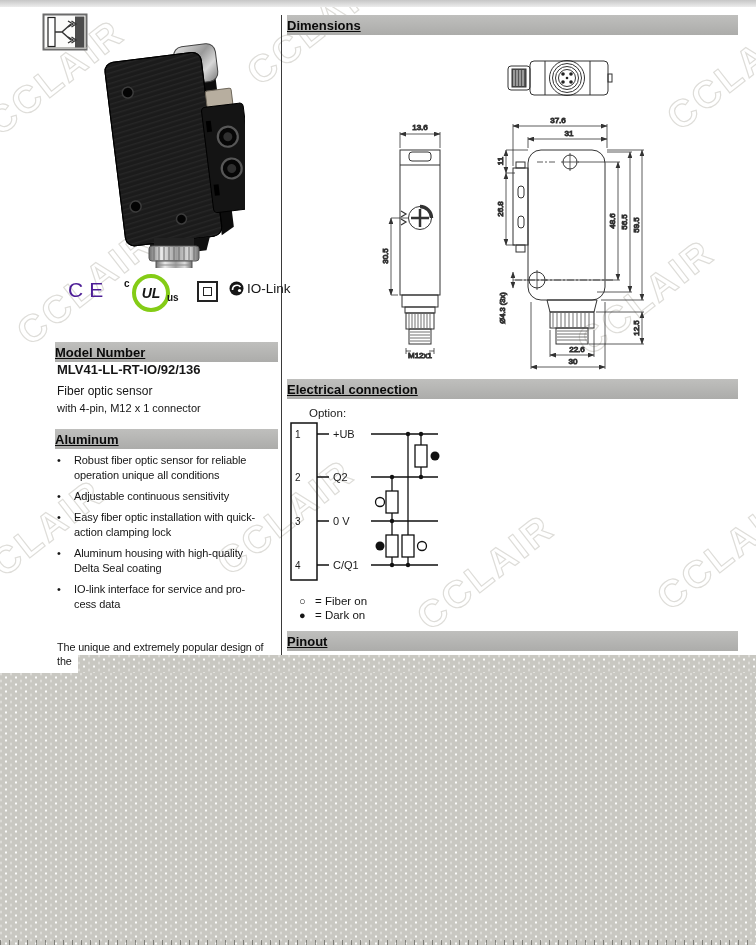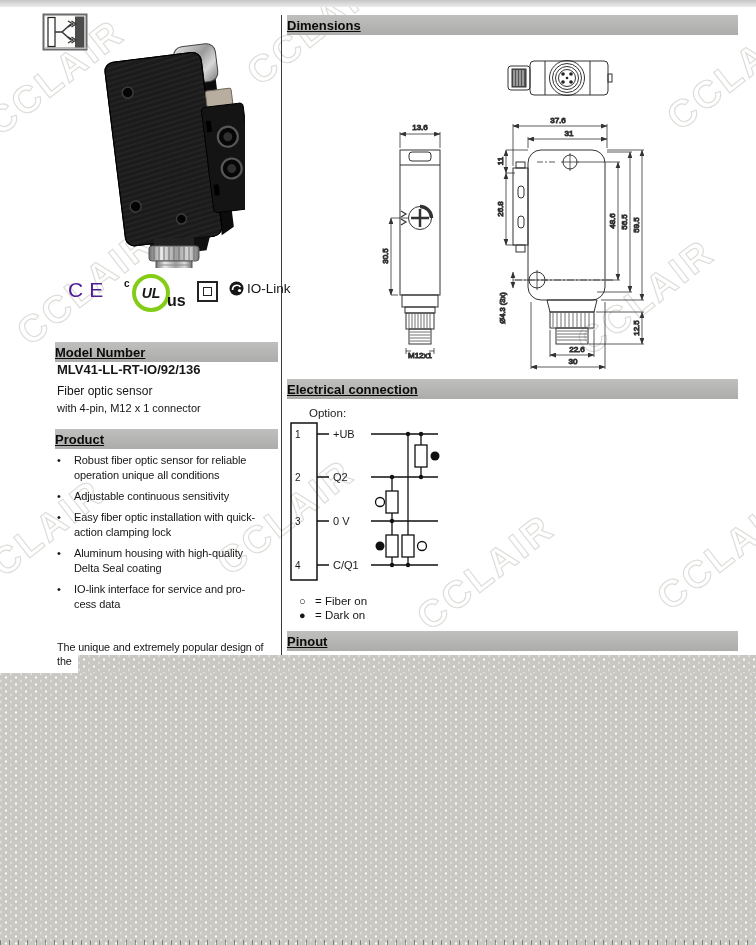--- a/index.html
+++ b/index.html
@@ -135,42 +135,42 @@
           <path d="M12,29 H46 M12,33 H46 M12,37 H46 M12,41 H46 M12,45 H46"></path>
         </g>
       </g>
     </svg>
 
     <div style="position:absolute;left:68px;top:278px;font-size:21px;letter-spacing:6px;font-family:Liberation Sans, sans-serif;color:#4c1d95">CE</div>
     <div style="position:absolute;left:124px;top:272px;width:56px;height:42px">
       <span style="position:absolute;left:0;top:6px;font-size:10px;font-weight:bold">c</span>
       <span style="position:absolute;left:8px;top:2px;width:30px;height:30px;border:4px solid #84cc16;border-radius:50%;
                    display:flex;align-items:center;justify-content:center;font-weight:bold;font-style:italic;font-size:14px">UL</span>
-      <span style="position:absolute;left:43px;top:20px;font-size:16px;font-weight:bold">us</span>
+      <span style="position:absolute;left:43px;top:20px;font-size:10px;font-weight:bold">us</span>
     </div>
     <div style="position:absolute;left:197px;top:281px;width:17px;height:17px;border:2px solid #222;
                 display:flex;align-items:center;justify-content:center">
       <span style="width:7px;height:7px;border:1.8px solid #222;display:block"></span>
     </div>
     <div style="position:absolute;left:229px;top:281px;display:flex;align-items:center">
       <svg width="15" height="15" viewBox="0 0 15 15" style="margin-right:3px">
         <circle cx="7.5" cy="7.5" r="7" fill="#161616"></circle>
         <path d="M3.5,9 A4.5,4.5 0 0 1 11.5,6" stroke="#fff" stroke-width="1.6" fill="none"></path>
         <circle cx="10.5" cy="9.5" r="1.6" fill="#fff"></circle>
       </svg>
       <span style="font-weight:normal;font-size:13.5px">IO</span>
         <span style="font-size:13.5px">-Link</span>
     </div>
 
     <div class="hbar left" style="top:342px">Model Number</div>
     <div class="txt" style="left:57px;top:362px;font-weight:bold;font-size:13px">MLV41-LL-RT-IO/92/136</div>
     <div class="txt" style="left:57px;top:384px;font-size:12px">Fiber optic sensor</div>
     <div class="txt" style="left:57px;top:402px;font-size:11px">with 4-pin, M12 x 1 connector</div>
 
-    <div class="hbar left" style="top:429px">Product</div>
+    <div class="hbar left" style="top:429px">Aluminum</div>
     <ul class="feat">
       <li>
           <span class="b">•</span>
           <span class="t">Robust fiber optic sensor for reliable
 operation unique all conditions</span>
         </li>
       <li>
           <span class="b">•</span>
           <span class="t">Adjustable continuous sensitivity</span>
         </li>

